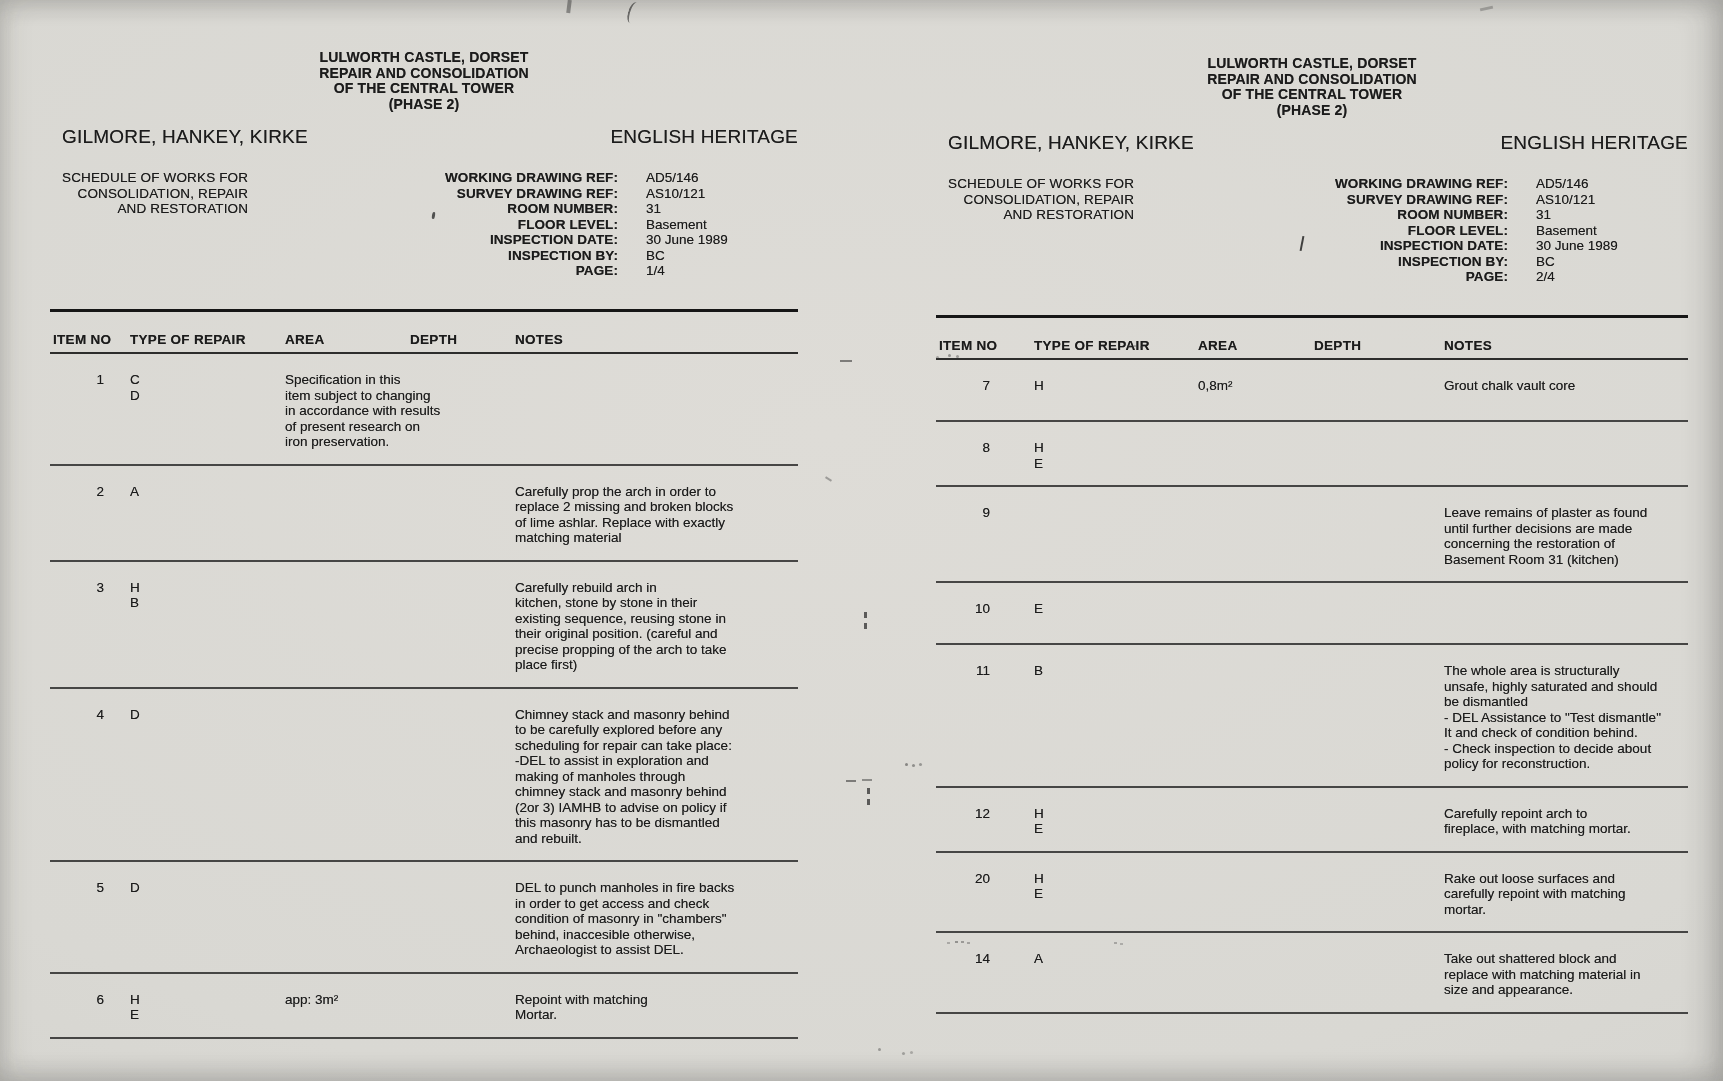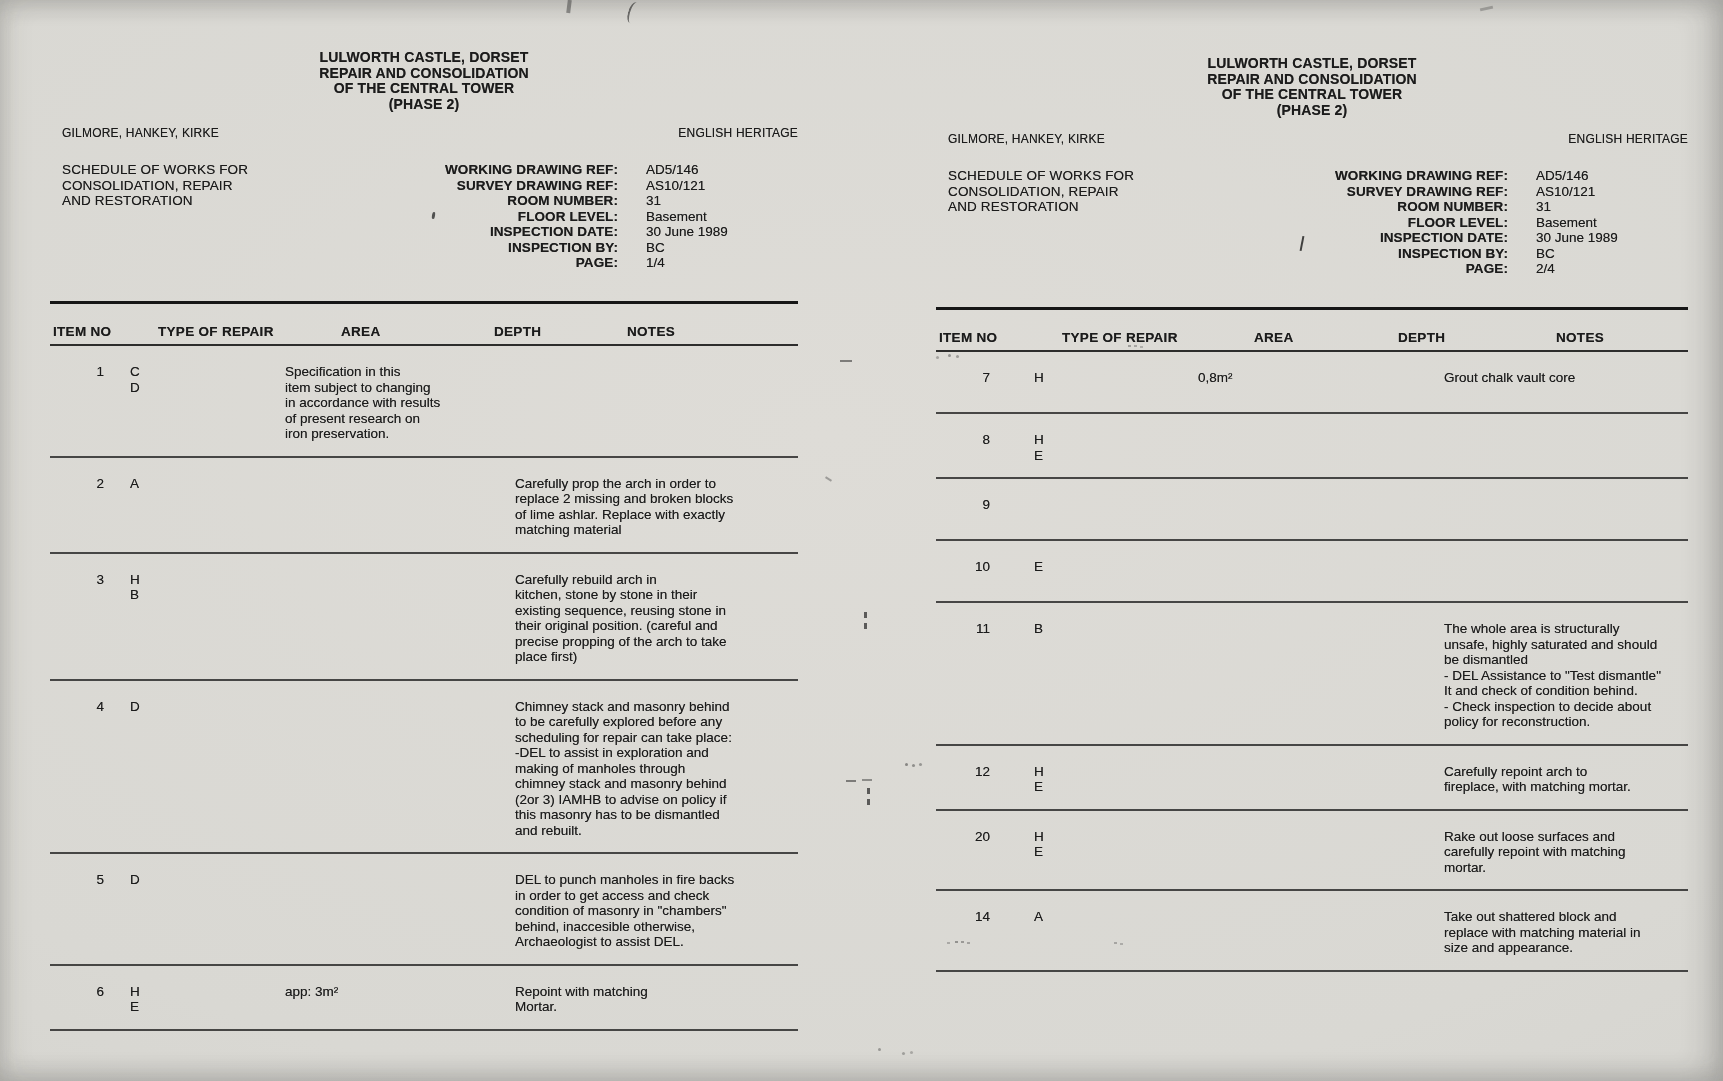--- a/index.html
+++ b/index.html
@@ -19,35 +19,35 @@
     -webkit-font-smoothing:antialiased;
   }
   .page{position:absolute;top:12px;height:100%;}
   .page--left{left:50px;width:748px;--c1:70px;--c2:163px;--c3:127px;--c4:105px;--p2:10px;--p3:2px;}
   .page--right{left:936px;width:752px;--c1:70px;--c2:180px;--c3:128px;--c4:130px;--p2:28px;--p3:12px;}
 
   .doc-title{text-align:center;font-weight:700;font-size:14px;line-height:15.5px;white-space:pre;letter-spacing:.15px;}
   .page--left .doc-title{margin-top:38px;}
   .page--right .doc-title{margin-top:44px;}
 
-  .firm-row{display:flex;justify-content:space-between;align-items:flex-start;margin-top:14px;font-size:12px;}
+  .firm-row{display:flex;justify-content:space-between;align-items:flex-start;margin-top:14px;font-size:19px;}
   .firm{padding-left:12px;letter-spacing:.2px;}
   .org{letter-spacing:.2px;}
 
   .info-row{display:flex;margin-top:22px;font-size:13.5px;}
-  .schedule{padding-left:12px;white-space:pre;line-height:15.5px;letter-spacing:.15px;}
+  .schedule{padding-left:12px;white-space:pre;line-height:15.5px;letter-spacing:.15px;text-align:right;}
   .meta{margin-left:auto;display:grid;grid-template-columns:auto 152px;line-height:15.5px;align-content:start;}
   .meta-label{text-align:right;padding-right:28px;font-weight:700;letter-spacing:.1px;}
   .meta-value{font-weight:400;}
 
   .table{margin-top:30px;width:100%;}
   .t-head{
     display:grid;grid-template-columns:var(--c1) var(--c2) var(--c3) var(--c4) 1fr;
     border-top:3px solid #161616;border-bottom:2px solid rgba(25,25,25,.9);
-    padding:20px 0 5px;font-weight:700;font-size:13.5px;letter-spacing:.3px;line-height:15.5px;gap:28px;
+    padding:20px 0 5px;font-weight:700;font-size:13.5px;letter-spacing:.3px;line-height:15.5px;
   }
   .h-no{padding-left:3px;}
   .h-type{padding-left:var(--p2);}
   .h-area{padding-left:var(--p3);}
   .t-row{
     display:grid;grid-template-columns:var(--c1) var(--c2) calc(var(--c3) + var(--c4)) 1fr;
     border-bottom:2px solid rgba(28,28,28,.78);
     padding:18px 0 14px;min-height:62px;box-sizing:border-box;
     font-size:13.5px;line-height:15.5px;
   }
@@ -257,20 +257,24 @@
             <div class="c-no">8</div>
             <div class="c-type">H
 E</div>
             <div class="c-area"></div>
           </div>
 
           <div class="t-row">
             <div class="c-no">9</div>
             <div class="c-type"></div>
             <div class="c-area"></div>
+            <div class="c-notes">Leave remains of plaster as found
+until further decisions are made
+concerning the restoration of
+Basement Room 31 (kitchen)</div>
           </div>
 
           <div class="t-row">
             <div class="c-no">10</div>
             <div class="c-type">E</div>
             <div class="c-area"></div>
           </div>
 
           <div class="t-row">
             <div class="c-no">11</div>

